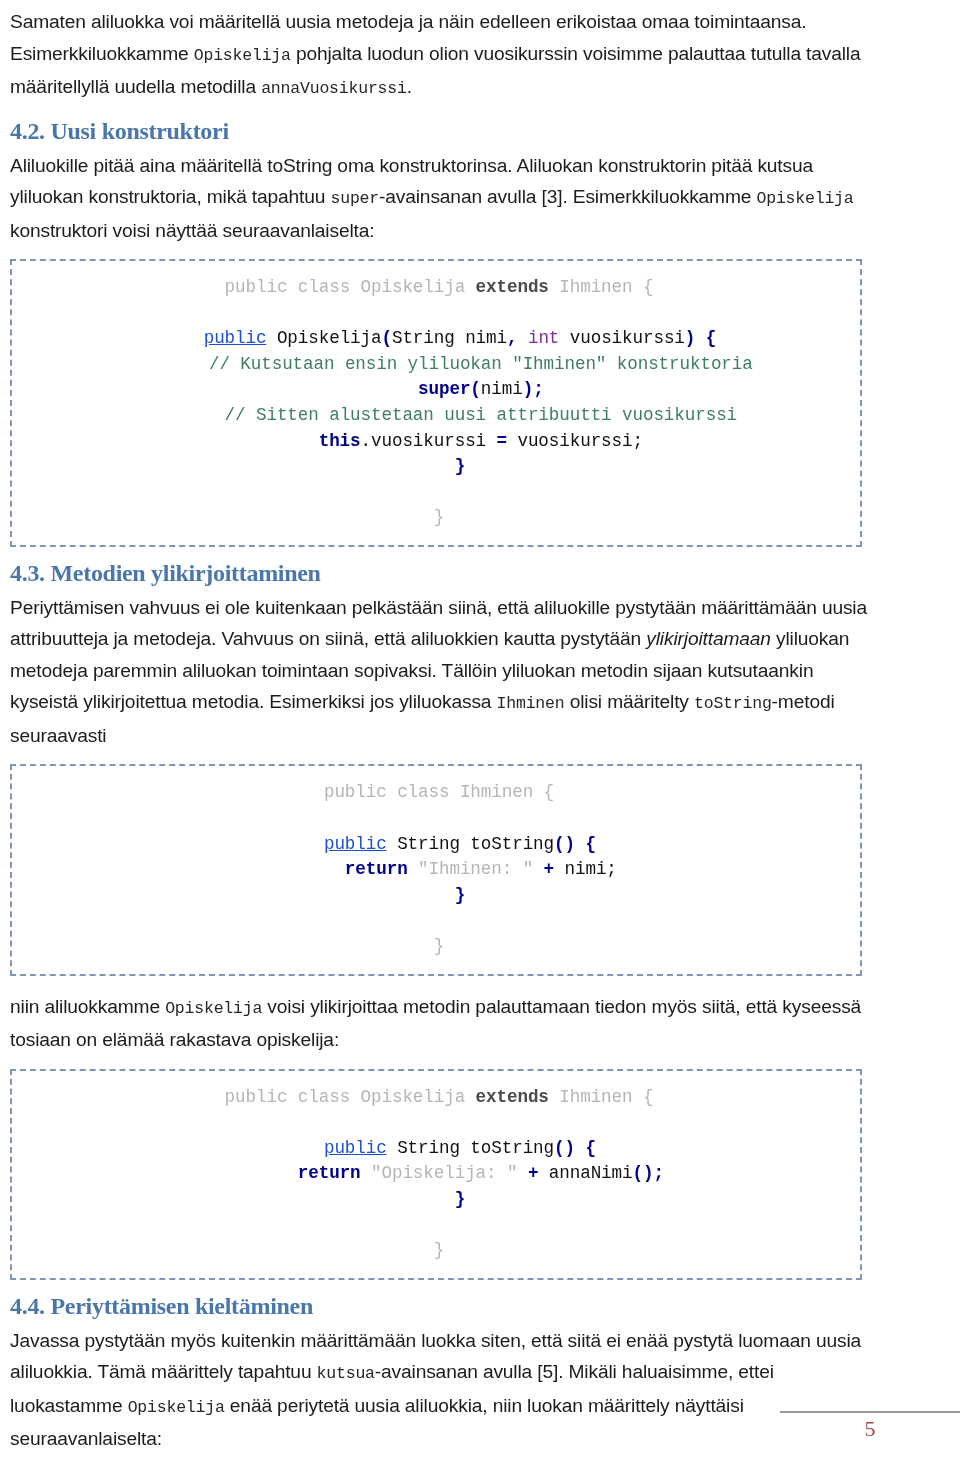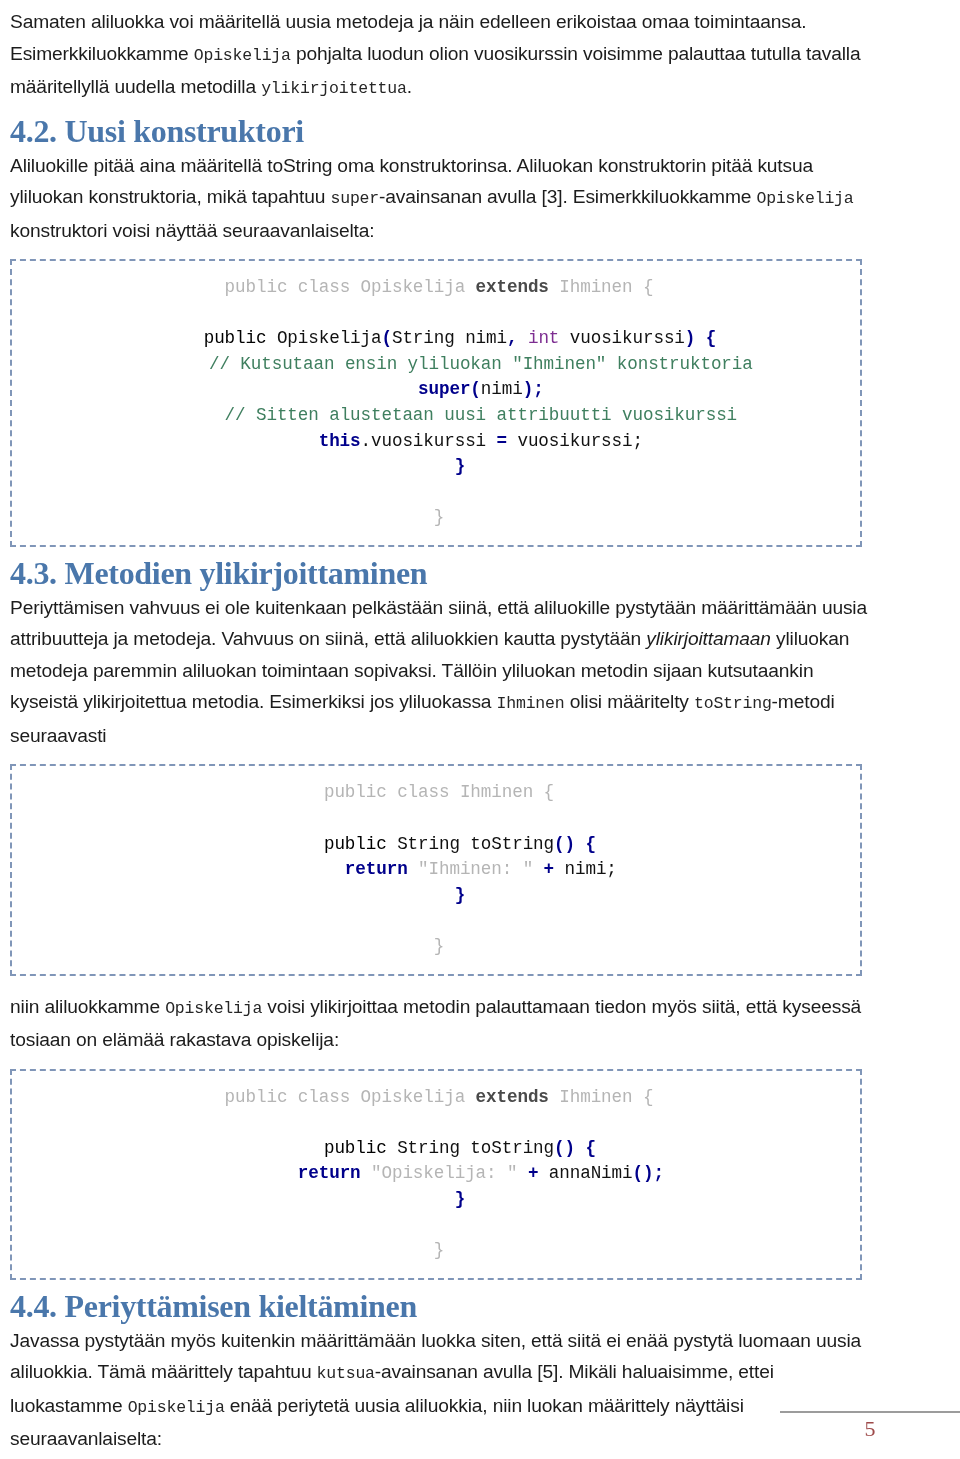--- a/index.html
+++ b/index.html
@@ -40,21 +40,21 @@
     font-size: 16.5px;
     letter-spacing: -0.2px;
     color: #262626;
   }
   .ital { font-style: italic; }
 
   
   h2.sec {
     font-family: "Liberation Serif", serif;
     font-weight: bold;
-    font-size: 32px;
+    font-size: 24px;
     line-height: 30px;
     color: #4a77ab;
     margin: 11px 0 4px 0;
     letter-spacing: -0.3px;
   }
 
   
   .codeblock {
     border: 2px dashed #8096b8;
     background: #ffffff;
@@ -66,21 +66,21 @@
     line-height: 25.6px;
     letter-spacing: -0.1px;
     white-space: pre;
     color: #111111;
     text-align: center;
   }
   .codeblock .ln { display: block; min-height: 25.6px; }
 
   
   .t-dim   { color: #b5b5b5; }
-  .t-kw    { color: #000000; }          
+  .t-kw    { color: #1d4ed8; text-decoration: underline; }          
   .t-kw2   { color: #7d2e91; }          
   .t-bold  { color: #00008b; font-weight: bold; }  
   .t-cmt   { color: #3f7f5f; }          
   .t-str   { color: #b5b5b5; }          
   .t-plain { color: #111111; }
   .t-dimb  { color: #4a4a4a; font-weight: bold; }  
 
   
   .footer {
     position: absolute;
@@ -105,21 +105,21 @@
 </head>
 <body>
 
 <div class="page">
 
   <p class="body">
     <span>Samaten aliluokka voi määritellä uusia metodeja ja näin edelleen erikoistaa omaa toimintaansa.</span>
   </p>
 
   <p class="body">
-    <span>Esimerkkiluokkamme </span><span class="mono">Opiskelija</span><span> pohjalta luodun olion vuosikurssin voisimme palauttaa tutulla tavalla määritellyllä uudella metodilla </span><span class="mono">ylikirjoitettua</span><span>.</span>
+    <span>Esimerkkiluokkamme </span><span class="mono">Opiskelija</span><span> pohjalta luodun olion vuosikurssin voisimme palauttaa tutulla tavalla määritellyllä uudella metodilla </span><span class="mono">annaVuosikurssi</span><span>.</span>
   </p>
 
   <h2 class="sec">4.2. Uusi konstruktori</h2>
   <p class="body">
     <span>Aliluokille pitää aina määritellä toString oma konstruktorinsa. Aliluokan konstruktorin pitää kutsua yliluokan konstruktoria, mikä tapahtuu </span><span class="mono">super</span><span>-avainsanan avulla [3]. Esimerkkiluokkamme </span><span class="mono">Opiskelija</span><span> konstruktori voisi näyttää seuraavanlaiselta:</span>
   </p>
 
   <div class="codeblock"><span class="ln"><span class="t-dim">public class Opiskelija </span><span class="t-dimb">extends</span><span class="t-dim"> Ihminen {</span></span><span class="ln">&nbsp;</span><span class="ln"><span class="t-plain">    </span><span class="t-kw">public</span><span class="t-plain"> Opiskelija</span><span class="t-bold">(</span><span class="t-plain">String nimi</span><span class="t-bold">,</span><span class="t-plain"> </span><span class="t-kw2">int</span><span class="t-plain"> vuosikurssi</span><span class="t-bold">) {</span></span><span class="ln"><span class="t-plain">        </span><span class="t-cmt">// Kutsutaan ensin yliluokan "Ihminen" konstruktoria</span></span><span class="ln"><span class="t-plain">        </span><span class="t-bold">super</span><span class="t-bold">(</span><span class="t-plain">nimi</span><span class="t-bold">);</span></span><span class="ln"><span class="t-plain">        </span><span class="t-cmt">// Sitten alustetaan uusi attribuutti vuosikurssi</span></span><span class="ln"><span class="t-plain">        </span><span class="t-bold">this</span><span class="t-plain">.vuosikurssi </span><span class="t-bold">=</span><span class="t-plain"> vuosikurssi;</span></span><span class="ln"><span class="t-plain">    </span><span class="t-bold">}</span></span><span class="ln">&nbsp;</span><span class="ln"><span class="t-dim">}</span></span></div>
 
   <h2 class="sec">4.3. Metodien ylikirjoittaminen</h2>

